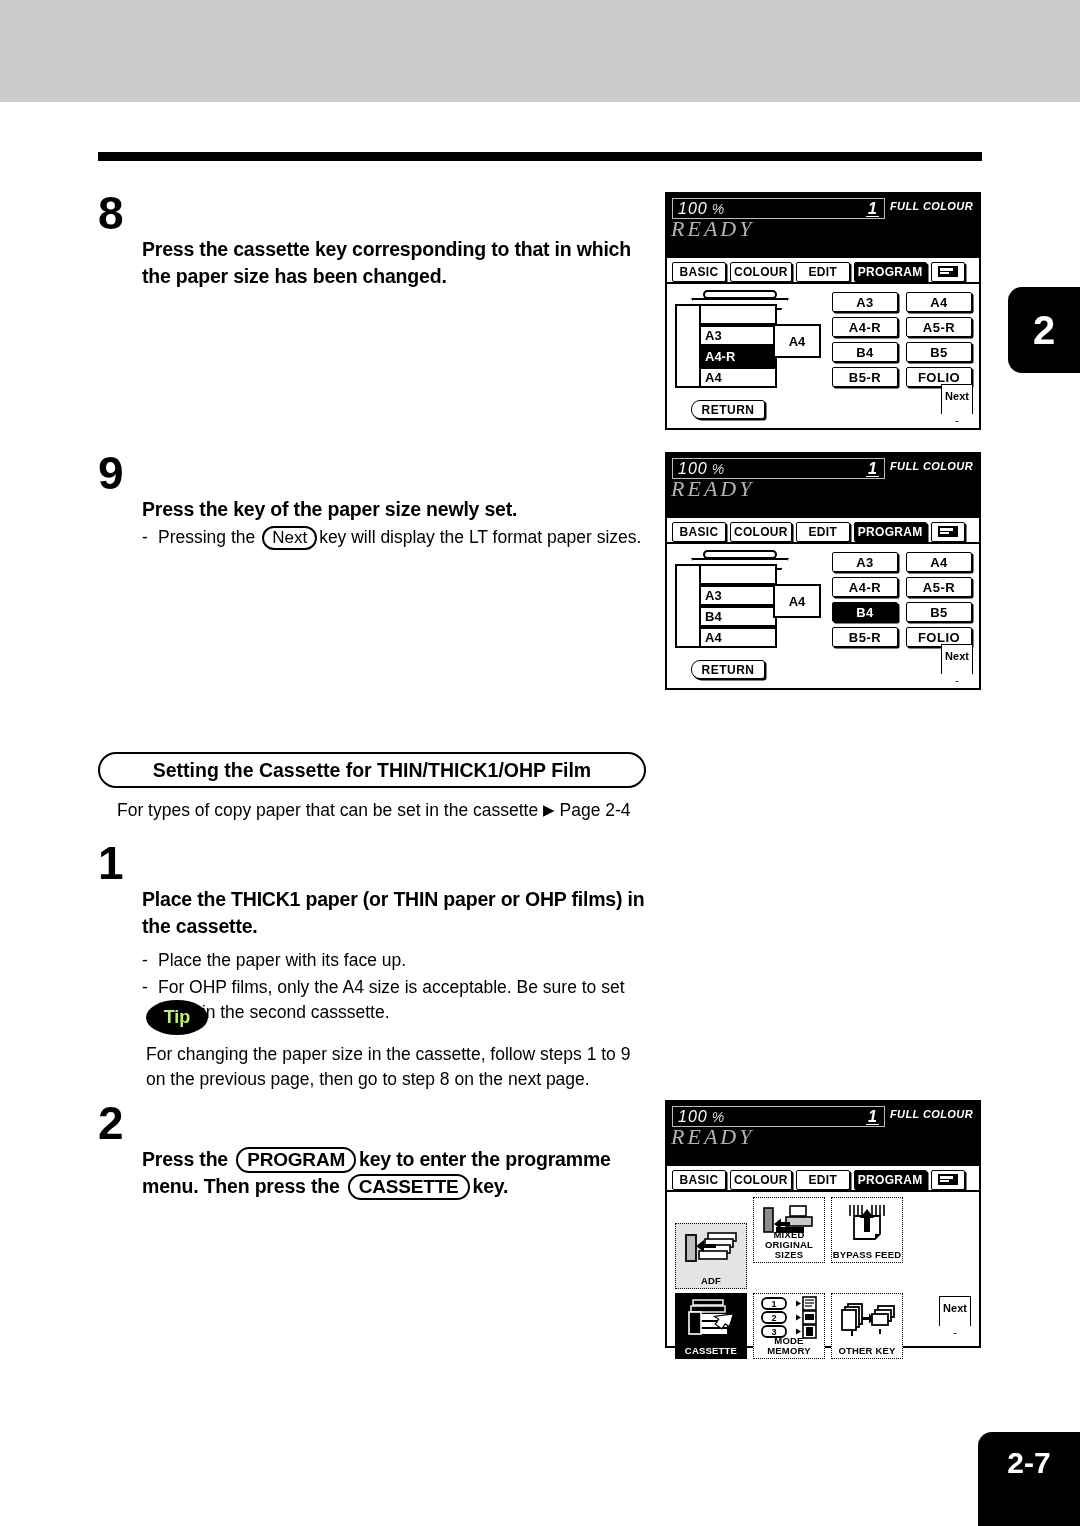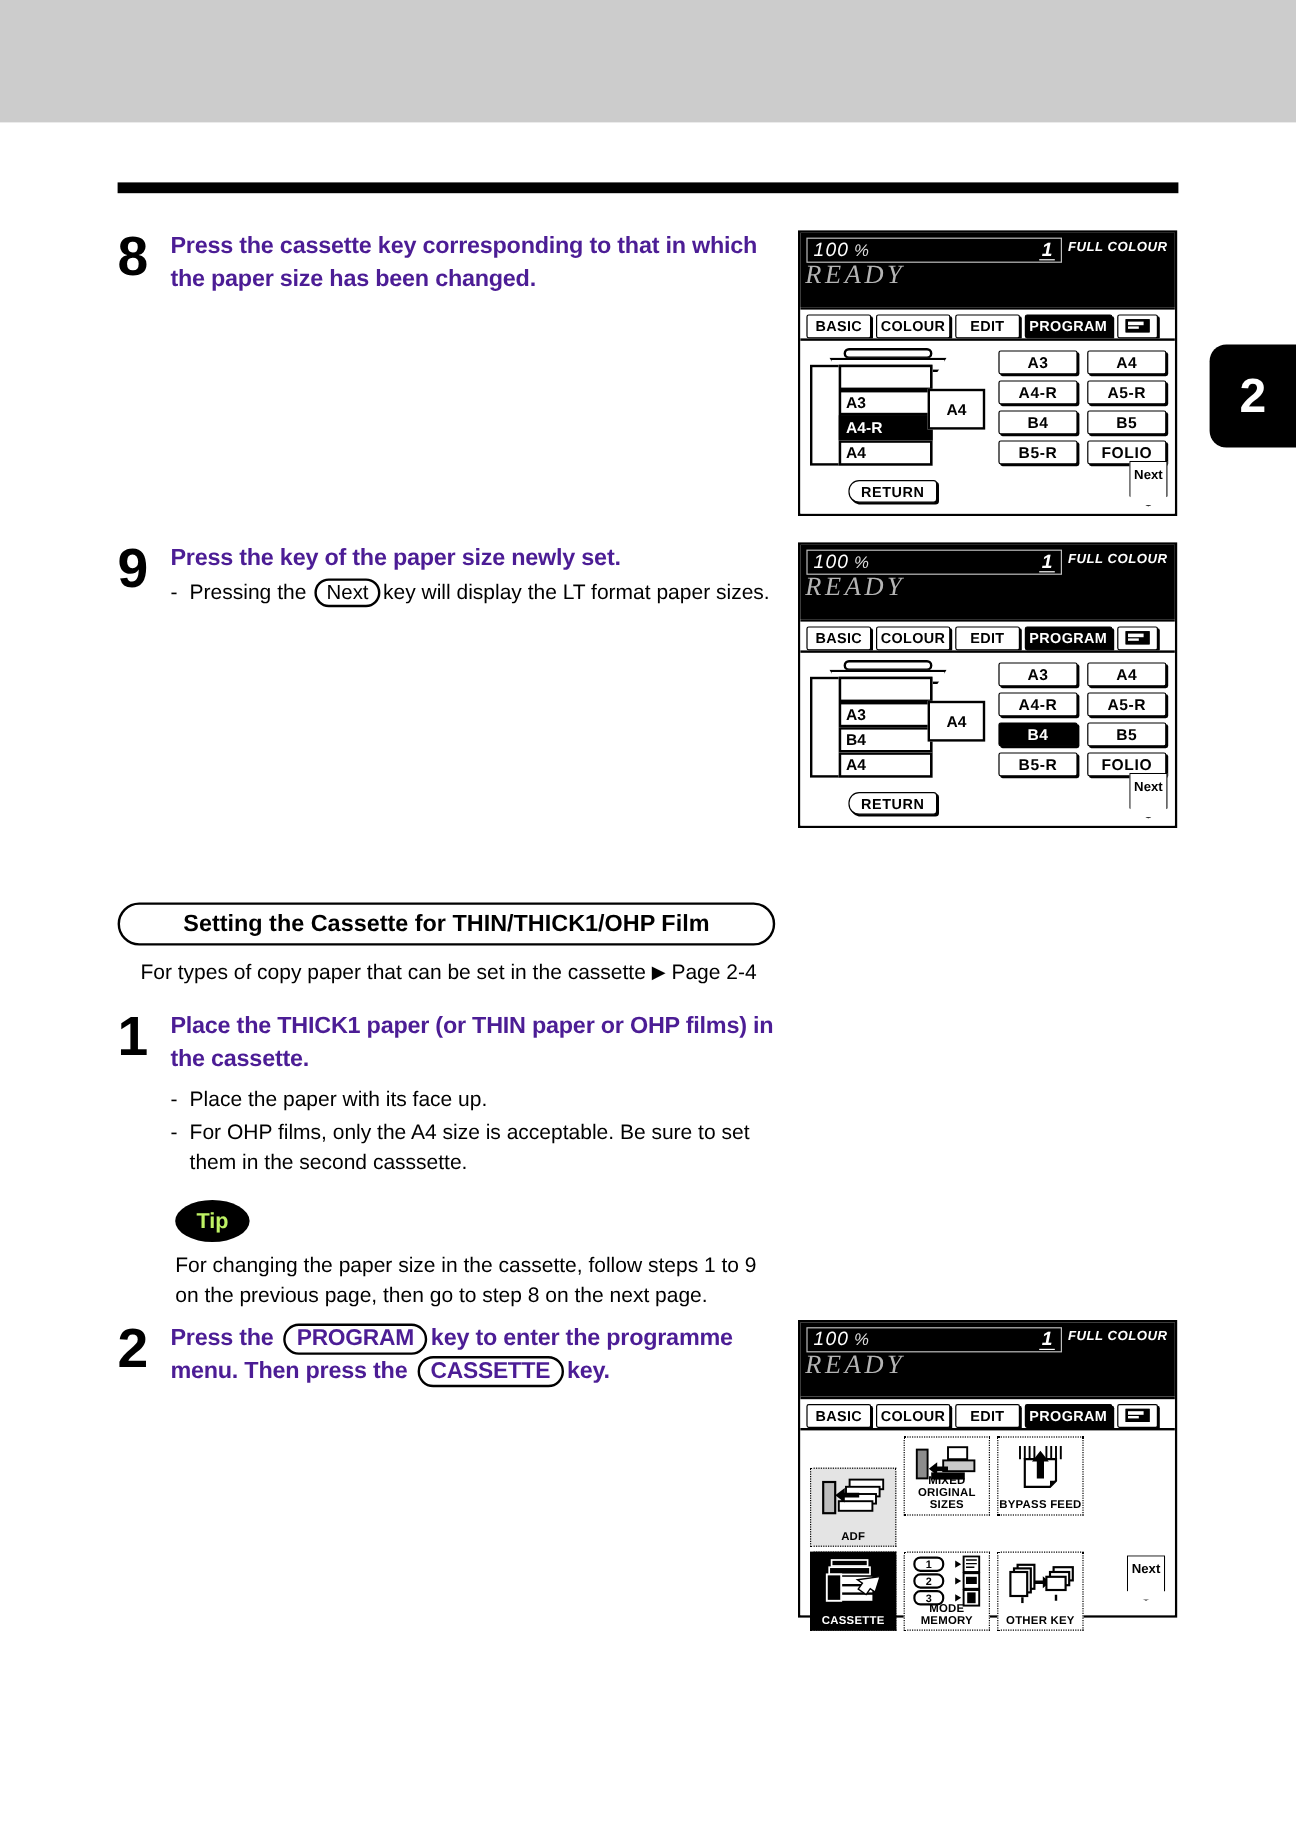--- a/index.html
+++ b/index.html
@@ -37,22 +37,23 @@
 
   
   .step{position:absolute;display:flex;}
   .step-num{
     font-weight:bold;font-size:46px;line-height:42px;
     width:44px;flex:0 0 44px;color:#000;
     font-family:"Liberation Sans", sans-serif;
   }
   .step-body{flex:1;}
   .step-title{
-    font-weight:bold;font-size:19.5px;line-height:27px;color:#4c1d95;
+    font-weight:bold;font-size:19.5px;line-height:27px;color:#000000;
     letter-spacing:-0.2px;
+    margin-top:44px;
   }
   .step-sub{
     font-size:17.5px;line-height:25px;color:#000;margin-top:2px;
   }
   .dash-line{display:flex;}
   .dash{flex:0 0 16px;}
   .dash-txt{flex:1;}
 
   .keycap{
     display:inline-block;border:2px solid #000;border-radius:14px;
@@ -169,21 +170,21 @@
   }
   .cass-rowbox.hl{background:#000;color:#fff;}
   .cass-sidebox{
     position:absolute;left:98px;top:34px;width:48px;height:34px;
     border:2.5px solid #000;background:#fff;box-sizing:border-box;
     display:flex;align-items:center;justify-content:center;
     font-size:13px;font-weight:bold;color:#000;
   }
 
   .btn-return{
-    position:absolute;left:40px;top:116px;width:74px;height:19px;
+    position:absolute;left:24px;top:116px;width:74px;height:19px;
     border:1.5px solid #000;box-sizing:border-box;background:#fff;
     display:flex;align-items:center;justify-content:center;
     font-size:12px;font-weight:bold;letter-spacing:0.5px;
     border-radius:9px 3px 3px 9px;box-shadow:1.5px 1.5px 0 0 #000;color:#000;
   }
 
   .size-grid{
     position:absolute;left:165px;top:8px;width:142px;
     display:grid;grid-template-columns:66px 66px;gap:5px 8px;
   }
@@ -230,20 +231,21 @@
 </style>
 </head>
 <body>
 
 <div class="page">
 
   <div class="top-band"></div>
   <div class="top-rule"></div>
 
   <div class="chapter-tab">2</div>
+  <div class="page-no">2-7</div>
 
   <div class="step" style="left:98px;top:192px;width:556px;">
     <div class="step-num">8</div>
     <div class="step-body">
       <div class="step-title">Press the cassette key corresponding to that in which the paper size has been changed.</div>
     </div>
   </div>
 
   <div class="step" style="left:98px;top:452px;width:556px;">
     <div class="step-num">9</div>

